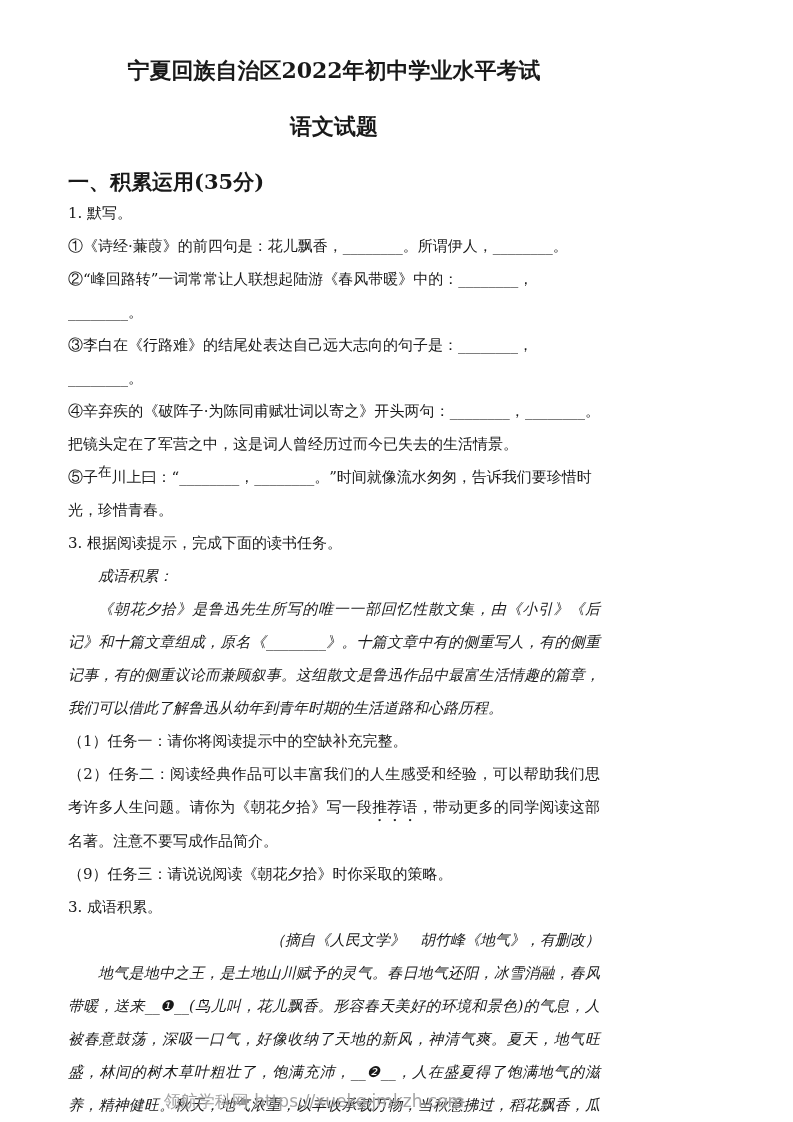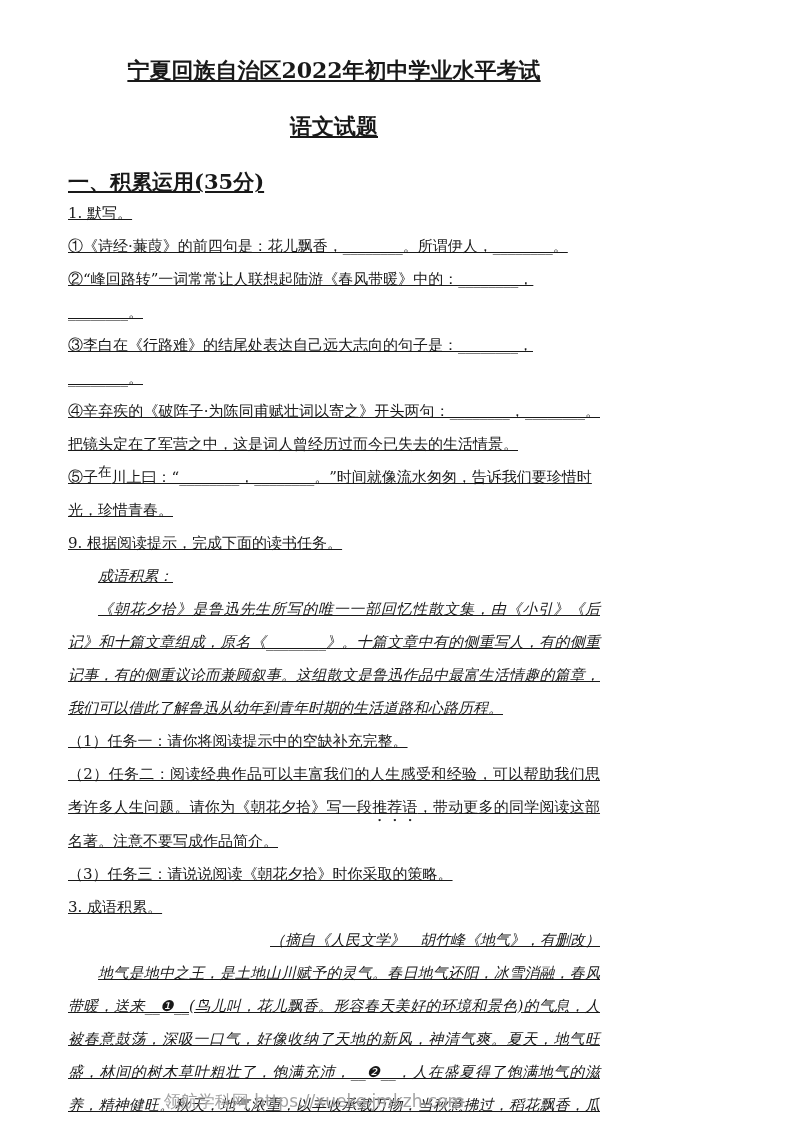--- a/index.html
+++ b/index.html
@@ -1,20 +1,20 @@
 <!DOCTYPE html>
 <html><head>
 <meta charset="utf-8">
 <style>
   html,body { margin:0; padding:0; background:#ffffff; }
   .page {
     width:628px; height:1122px; background:#ffffff; position:relative;
     overflow:hidden; box-sizing:border-box; padding:56px 28px 0 68px;
     font-family:"DejaVu Serif","Liberation Serif",serif;
-    color:#191919; font-size:15px;text-decoration:underline;
+    color:#191919; font-size:15px;
   }
   .title { text-align:center; font-size:22px; font-weight:bold; margin:0; line-height:1.35; }
   .subtitle { margin-top:26px; }
   .section { font-size:21px; font-weight:bold; margin:26px 0 0 0; line-height:1.4; }
   .line { margin:0; line-height:33px; }
   .just { text-align:justify; }
   .indent { text-indent:2em; }
   .kai { font-style:italic; }            
   .right { text-align:right; }
   .sup { position:relative; top:-0.45em; font-size:0.9em; }
@@ -40,26 +40,26 @@
 
   <h2 class="section">一、积累运用(35分)</h2>
 
   <p class="line">1. 默写。</p>
   <p class="line">①《诗经·蒹葭》的前四句是：花儿飘香，________。所谓伊人，________。</p>
   <p class="line">②“峰回路转”一词常常让人联想起陆游《春风带暖》中的：________，________。</p>
   <p class="line">③李白在《行路难》的结尾处表达自己远大志向的句子是：________，________。</p>
   <p class="line just">④辛弃疾的《破阵子·为陈同甫赋壮词以寄之》开头两句：________，________。把镜头定在了军营之中，这是词人曾经历过而今已失去的生活情景。</p>
   <p class="line"><span>⑤子</span><span class="sup">在</span><span>川上曰：“________，________。”时间就像流水匆匆，告诉我们要珍惜时光，珍惜青春。</span></p>
 
-  <p class="line">9. 根据阅读提示，完成下面的读书任务。</p>
+  <p class="line">3. 根据阅读提示，完成下面的读书任务。</p>
   <p class="line kai indent">成语积累：</p>
   <p class="line kai just indent">《朝花夕拾》是鲁迅先生所写的唯一一部回忆性散文集，由《小引》《后记》和十篇文章组成，原名《________》。十篇文章中有的侧重写人，有的侧重记事，有的侧重议论而兼顾叙事。这组散文是鲁迅作品中最富生活情趣的篇章，我们可以借此了解鲁迅从幼年到青年时期的生活道路和心路历程。</p>
   <p class="line">（1）任务一：请你将阅读提示中的空缺补充完整。</p>
   <p class="line just"><span>（2）任务二：阅读经典作品可以丰富我们的人生感受和经验，可以帮助我们思考许多人生问题。请你为《朝花夕拾》写一段</span><span class="emph">推荐语</span><span>，带动更多的同学阅读这部名著。注意不要写成作品简介。</span></p>
-  <p class="line">（3）任务三：请说说阅读《朝花夕拾》时你采取的策略。</p>
+  <p class="line">（9）任务三：请说说阅读《朝花夕拾》时你采取的策略。</p>
 
   <p class="line">3. 成语积累。</p>
   <p class="line kai right">（摘自《人民文学》　胡竹峰《地气》，有删改）</p>
   <p class="line kai just indent">地气是地中之王，是土地山川赋予的灵气。春日地气还阳，冰雪消融，春风带暖，送来__❶__(鸟儿叫，花儿飘香。形容春天美好的环境和景色)的气息，人被春意鼓荡，深吸一口气，好像收纳了天地的新风，神清气爽。夏天，地气旺盛，林间的树木草叶粗壮了，饱满充沛，__❷__，人在盛夏得了饱满地气的滋养，精神健旺。秋天，地气浓重，以丰收承载万物，当秋意拂过，稻花飘香，瓜果成熟，让人沉醉，__❸__(留恋美好的事物而忘了归去)。冬天，地气收缩，隐而不发，树木不声不响，动物们__❹__，人从山川雪野获得了一种力量，君子的力量，君子引而不发。一季有一季的风味，我们在沉寂中认识到生命的另一种壮阔。</p>
   <p class="line">（1）根据括号内的解释依次填出❶❸处的成语。</p>
   <p class="line answers">❶____________　　　❸____________</p>
   <p class="line"></p>
 
   <div class="footer"><span>领航学科网 https://xueke.jmkzh.com</span></div>
 

